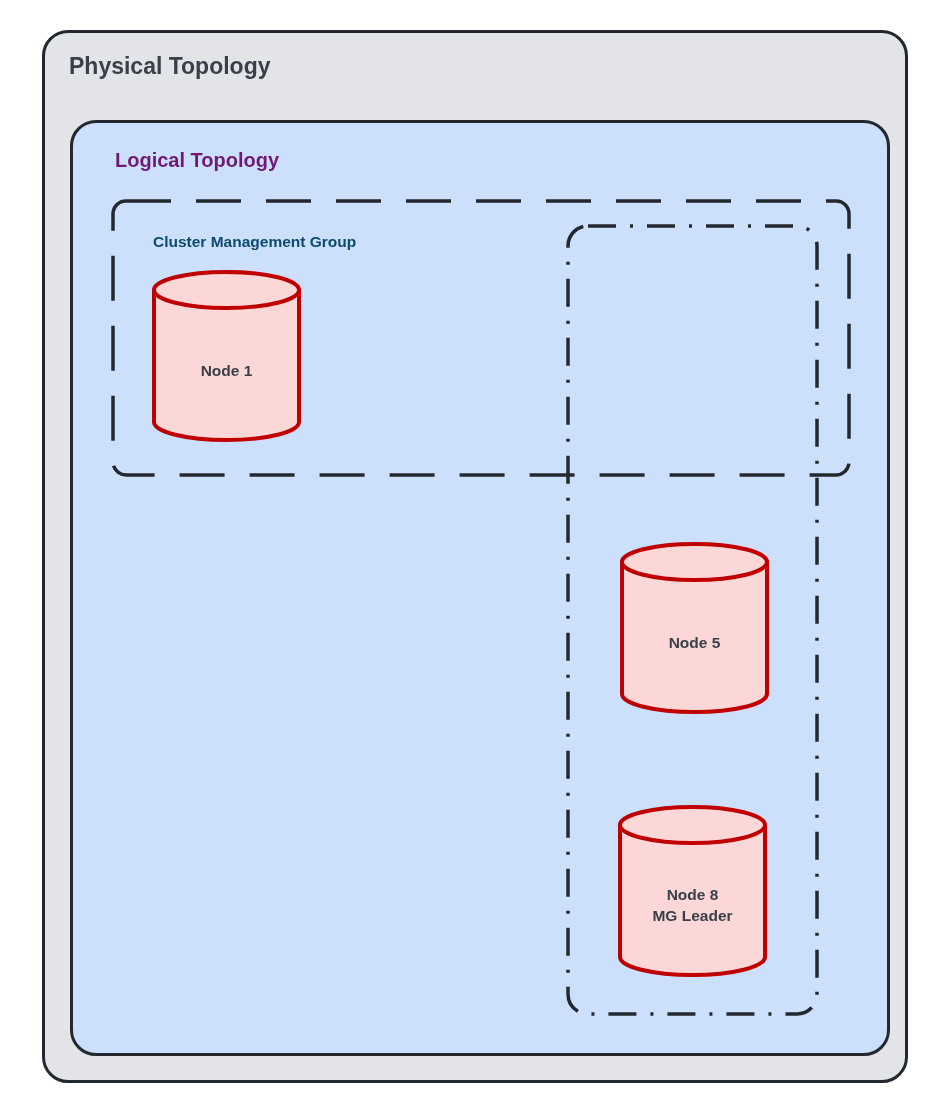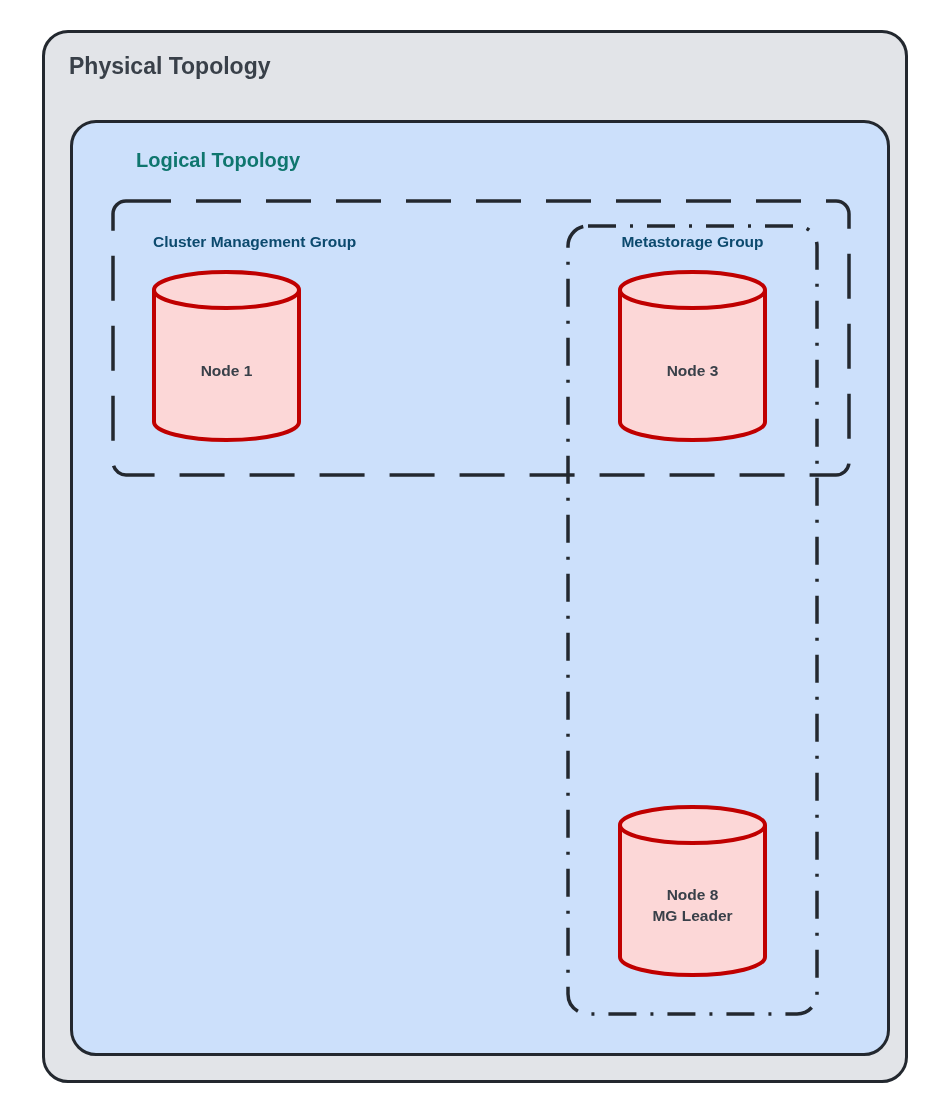--- a/index.html
+++ b/index.html
@@ -45,23 +45,22 @@
     border: 3.5px solid #23282f;
     border-radius: 26px;
     box-sizing: border-box;
   }
   .logical-title {
     position: absolute;
     left: 42px;
     top: 26px;
     font-size: 20px;
     font-weight: bold;
-    color: #0f766e;
+    color: #701a75;
     white-space: nowrap;
-    margin-left: 21px;
   }
   .group-border {
     position: absolute;
     pointer-events: none;
   }
   .group-border.cmg { left: 36px; top: 74px; }
   .group-border.msg { left: 491px; top: 99px; }
   .group-label {
     position: absolute;
     font-size: 15.5px;
@@ -126,46 +125,45 @@
 
       <svg class="group-border cmg" width="744" height="282">
         <rect x="4" y="4" width="736" height="274" rx="13" ry="13" fill="none" stroke="#23282f" stroke-width="3.5" stroke-dasharray="45,25"></rect>
       </svg>
 
       <svg class="group-border msg" width="257" height="796">
         <rect x="4" y="4" width="249" height="788" rx="20" ry="20" fill="none" stroke="#23282f" stroke-width="3.5" stroke-dasharray="28,14,3,14"></rect>
       </svg>
 
       <div class="group-label cmg-label">Cluster Management Group</div>
-      <div class="group-label msg-label">Metastorage Group</div>
 
       <div class="node node-1">
         <svg width="153" height="176">
           <path d="M 4 22 A 72.5 18 0 0 1 149 22 L 149 154 A 72.5 18 0 0 1 4 154 Z" fill="#fcd7d7" stroke="#c00000" stroke-width="4" stroke-linejoin="round"></path>
           <path d="M 4 22 A 72.5 18 0 0 0 149 22" fill="none" stroke="#c00000" stroke-width="4"></path>
         </svg>
         <div class="node-label">
           <span>Node 1</span>
           <span></span>
         </div>
       </div>
 
 
-      <div class="node node-3">
+
+
+      <div class="node node-5">
         <svg width="153" height="176">
           <path d="M 4 22 A 72.5 18 0 0 1 149 22 L 149 154 A 72.5 18 0 0 1 4 154 Z" fill="#fcd7d7" stroke="#c00000" stroke-width="4" stroke-linejoin="round"></path>
           <path d="M 4 22 A 72.5 18 0 0 0 149 22" fill="none" stroke="#c00000" stroke-width="4"></path>
         </svg>
         <div class="node-label">
-          <span>Node 3</span>
+          <span>Node 5</span>
           <span></span>
         </div>
       </div>
-
-
 
       <div class="node node-6">
         <svg width="153" height="176">
           <path d="M 4 22 A 72.5 18 0 0 1 149 22 L 149 154 A 72.5 18 0 0 1 4 154 Z" fill="#fcd7d7" stroke="#c00000" stroke-width="4" stroke-linejoin="round"></path>
           <path d="M 4 22 A 72.5 18 0 0 0 149 22" fill="none" stroke="#c00000" stroke-width="4"></path>
         </svg>
         <div class="node-label">
           <span>Node 8</span>
           <span>MG Leader</span>
         </div>

